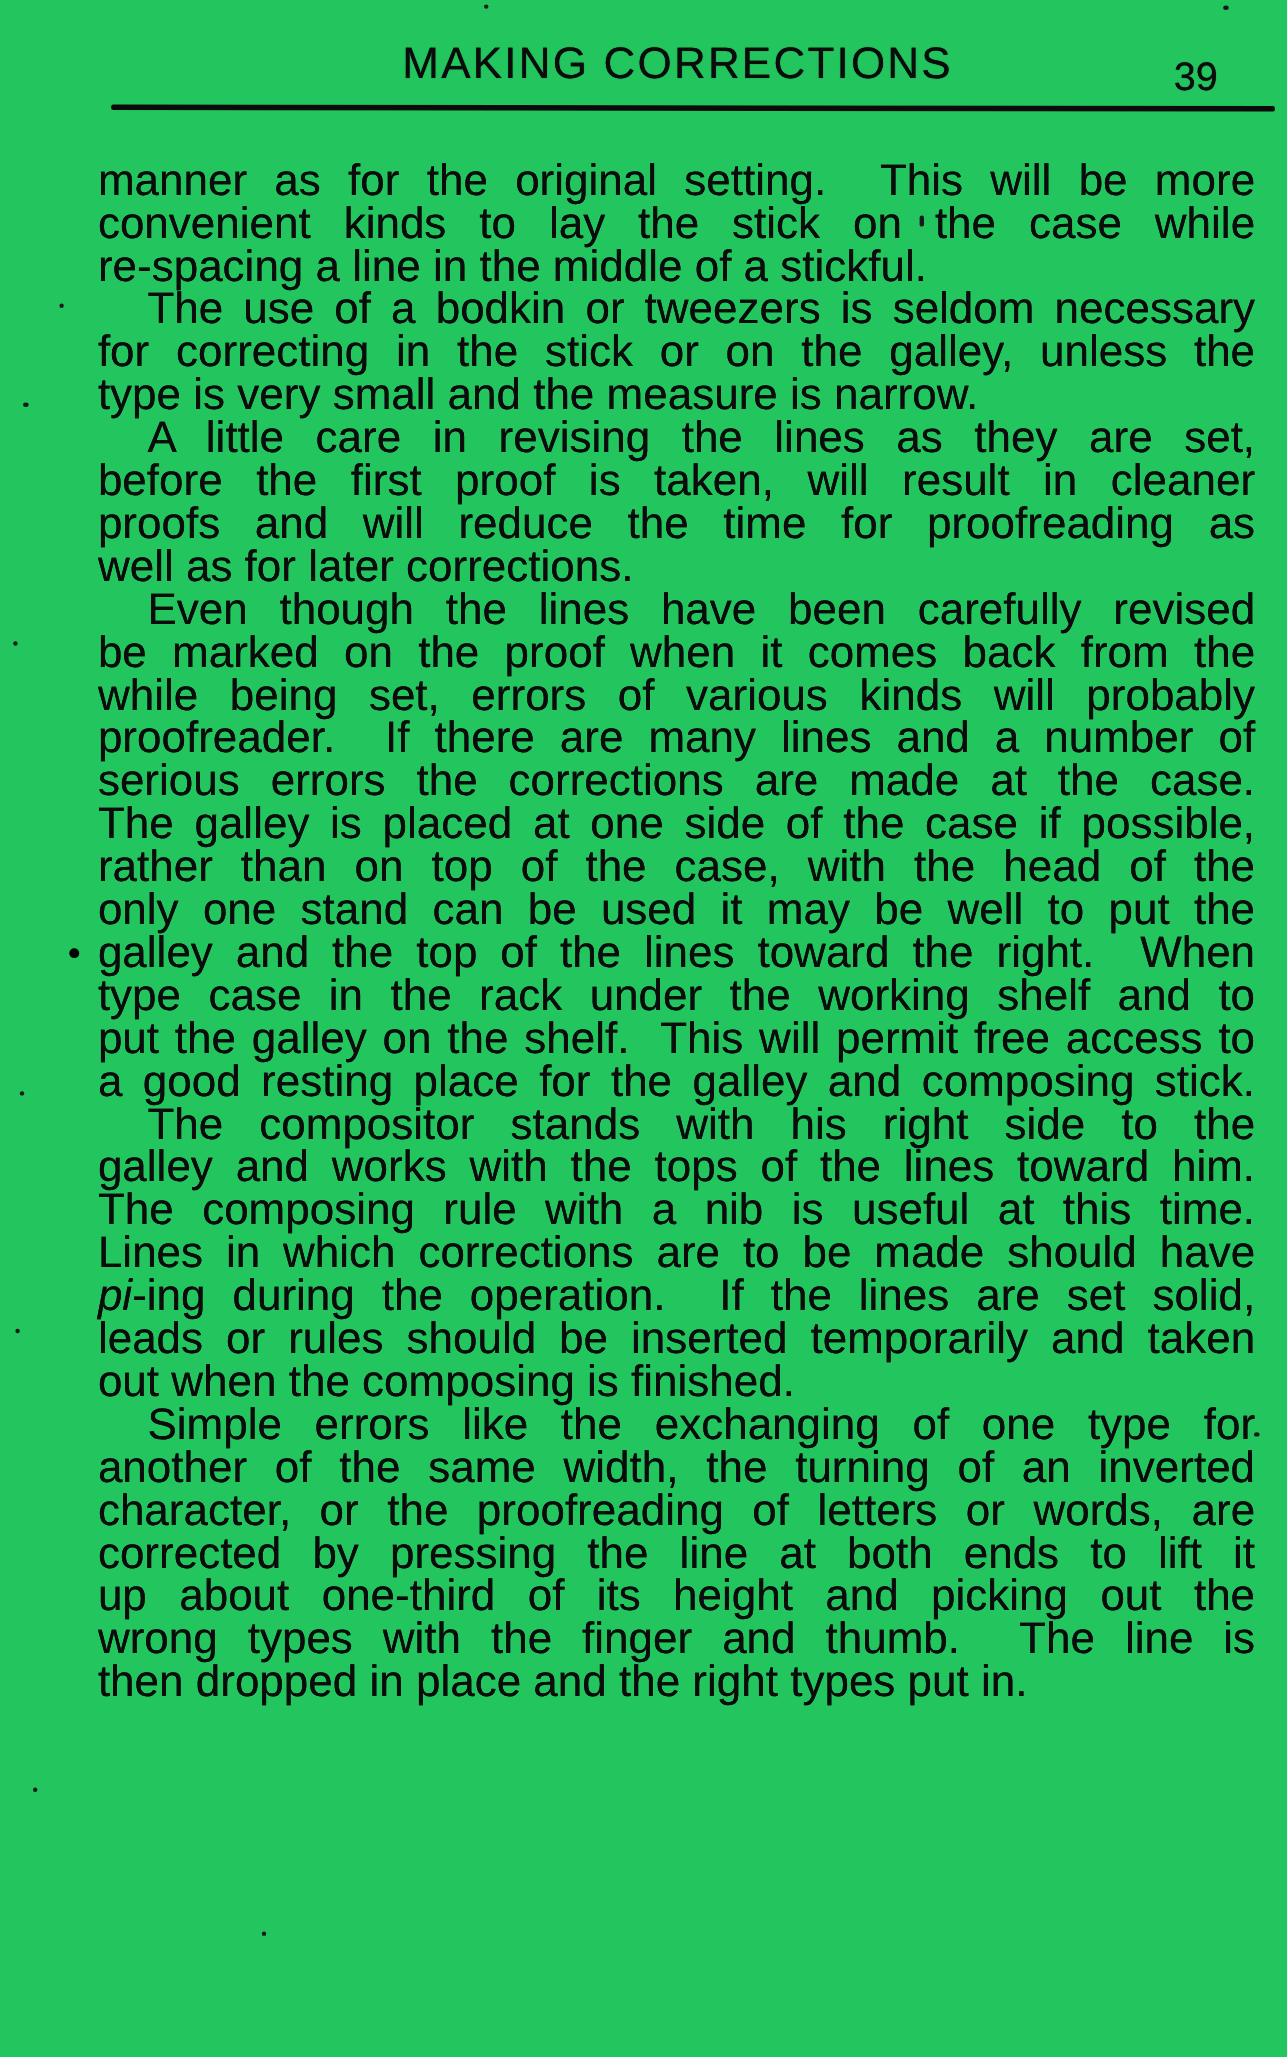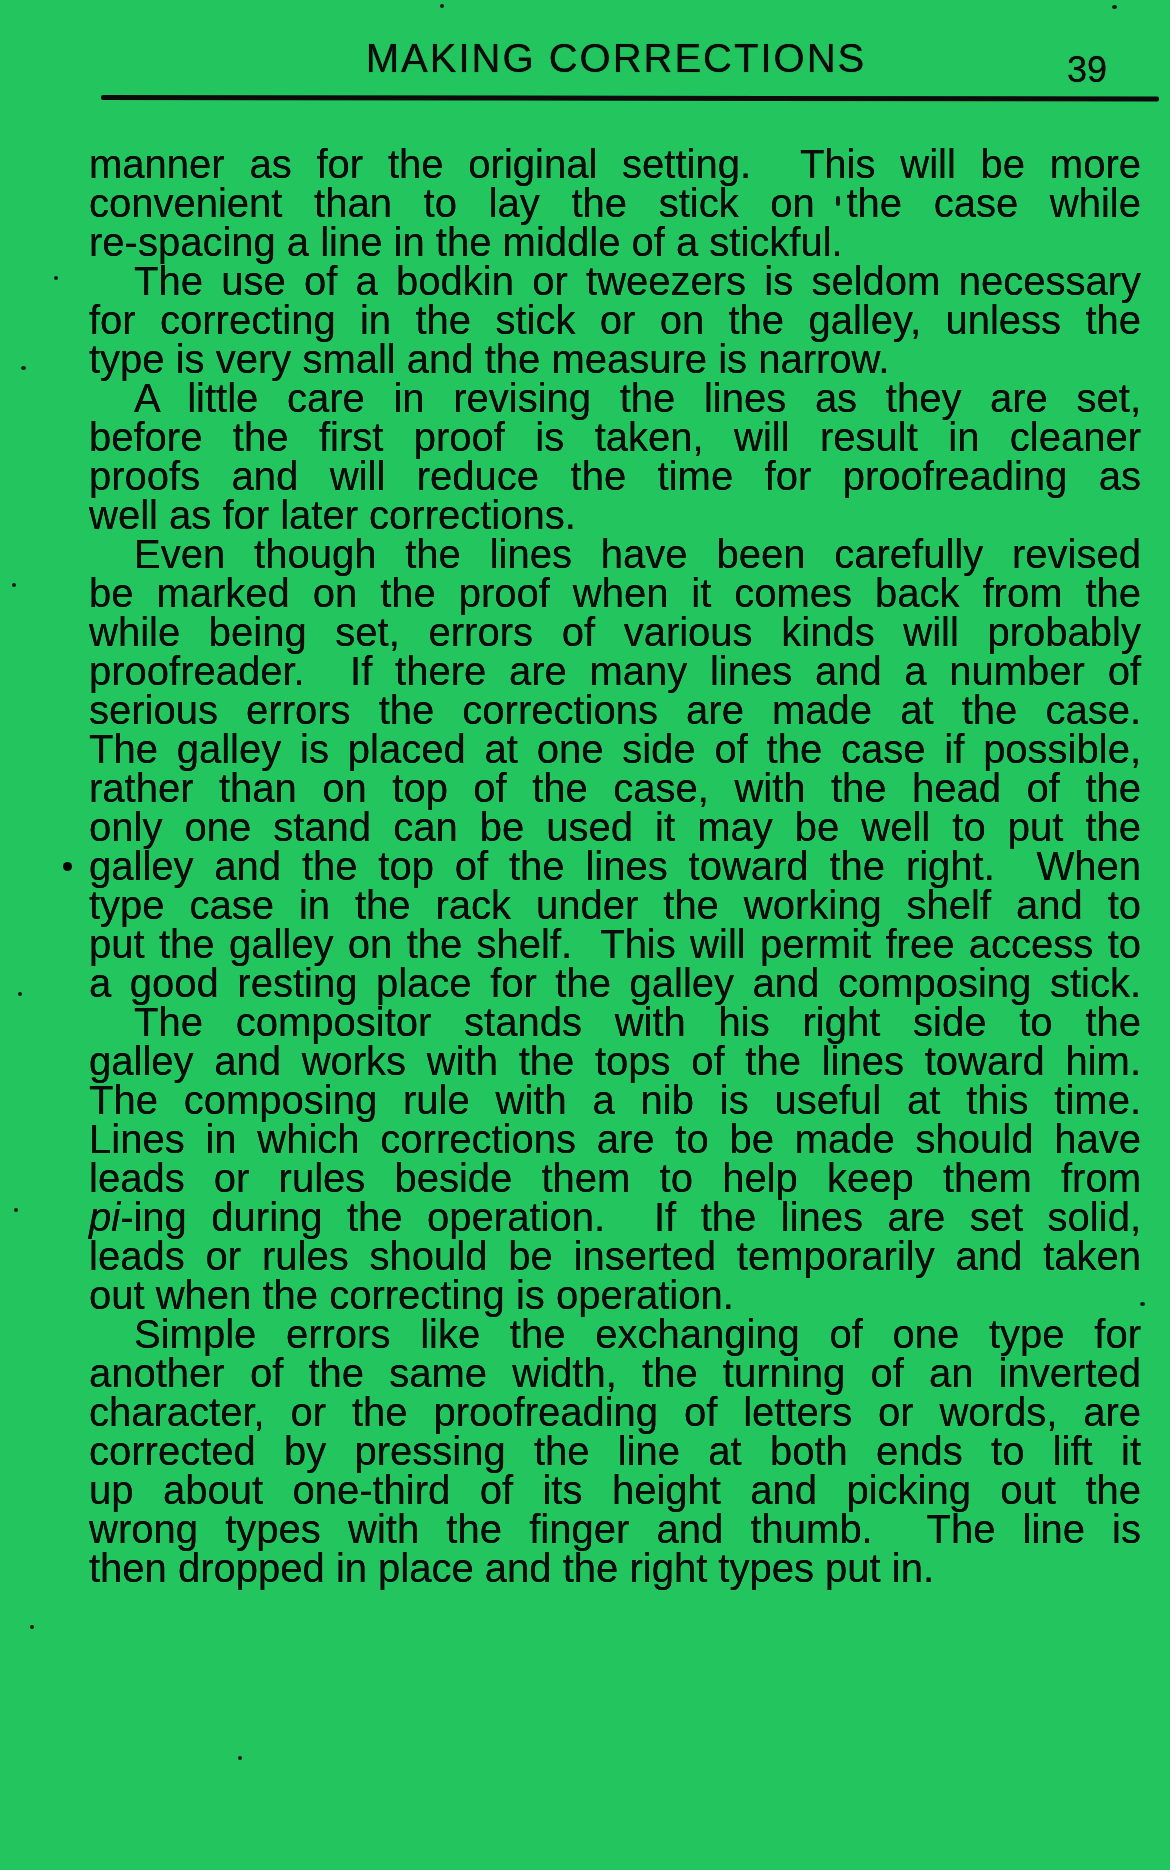--- a/index.html
+++ b/index.html
@@ -65,21 +65,21 @@
 
   <h1 class="header-title">MAKING CORRECTIONS</h1>
 
   <div class="page-number">39</div>
 
   <div class="rule"></div>
 
   <div class="body-text" id="body-text">
       <div class="paragraph">
         <div class="line">manner as for the original setting.&nbsp; This will be more</div>
-        <div class="line">convenient than to lay the stick on the case while</div>
+        <div class="line">convenient kinds to lay the stick on the case while</div>
         <div class="line last">re-spacing a line in the middle of a stickful.</div>
       </div>
       <div class="paragraph">
         <div class="line indent">The use of a bodkin or tweezers is seldom necessary</div>
         <div class="line">for correcting in the stick or on the galley, unless the</div>
         <div class="line last">type is very small and the measure is narrow.</div>
       </div>
       <div class="paragraph">
         <div class="line indent">A little care in revising the lines as they are set,</div>
         <div class="line">before the first proof is taken, will result in cleaner</div>
@@ -98,24 +98,23 @@
         <div class="line bullet">galley and the top of the lines toward the right.&nbsp; When</div>
         <div class="line">type case in the rack under the working shelf and to</div>
         <div class="line">put the galley on the shelf.&nbsp; This will permit free access to</div>
         <div class="line flush">a good resting place for the galley and composing stick.</div>
       </div>
       <div class="paragraph">
         <div class="line indent">The compositor stands with his right side to the</div>
         <div class="line">galley and works with the tops of the lines toward him.</div>
         <div class="line">The composing rule with a nib is useful at this time.</div>
         <div class="line">Lines in which corrections are to be made should have</div>
-        <div class="line">leads or rules beside them to help keep them from</div>
         <div class="line"><em>pi</em>-ing during the operation.&nbsp; If the lines are set solid,</div>
         <div class="line">leads or rules should be inserted temporarily and taken</div>
-        <div class="line last">out when the correcting is operation.</div>
+        <div class="line last">out when the composing is finished.</div>
       </div>
       <div class="paragraph">
         <div class="line indent">Simple errors like the exchanging of one type for</div>
         <div class="line">another of the same width, the turning of an inverted</div>
         <div class="line">character, or the proofreading of letters or words, are</div>
         <div class="line">corrected by pressing the line at both ends to lift it</div>
         <div class="line">up about one-third of its height and picking out the</div>
         <div class="line">wrong types with the finger and thumb.&nbsp; The line is</div>
         <div class="line last">then dropped in place and the right types put in.</div>
       </div>

